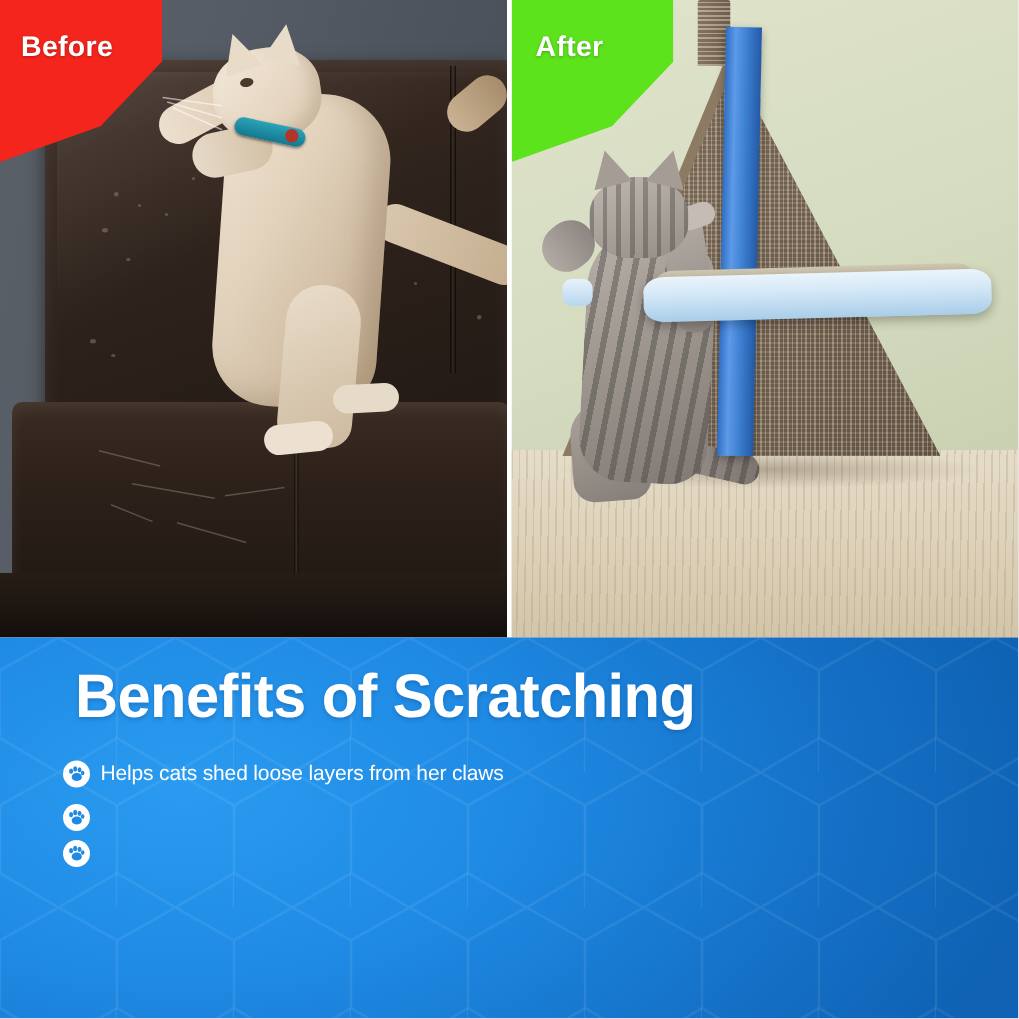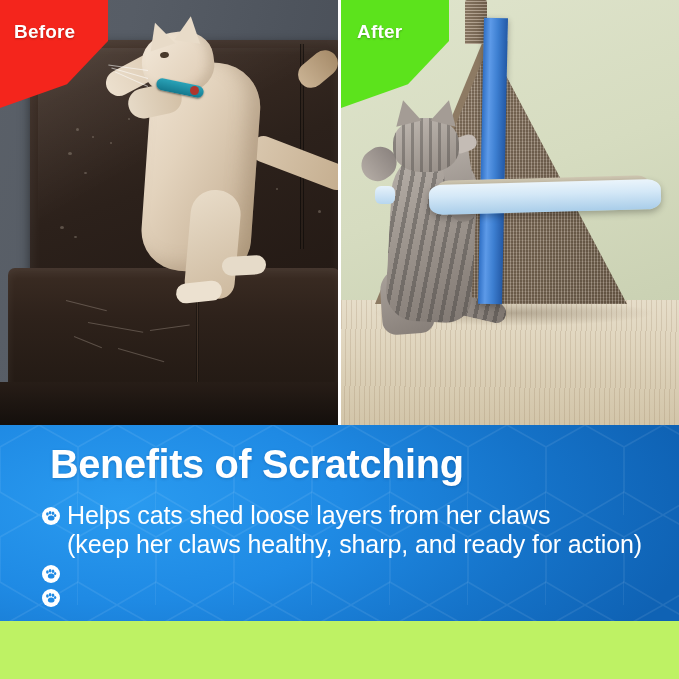--- a/index.html
+++ b/index.html
@@ -2,21 +2,21 @@
 <html><head>
 <meta charset="utf-8">
 <style>
   * { margin:0; padding:0; box-sizing:border-box; }
   html,body { width:679px; height:679px; overflow:hidden; }
   body {
     font-family:"Liberation Sans", sans-serif;
     background:#ffffff;
     position:relative;
   }
-  #page { position:relative; width:679px; height:679px; overflow:hidden; background:#bef264; }
+  #page { position:relative; width:679px; height:679px; overflow:hidden; background:#f9a8d4; }
 
   
   .photo-row { position:absolute; left:0; top:0; width:679px; height:425px; background:#fff; }
   .photo { position:absolute; top:0; height:425px; overflow:hidden; }
   .photo-before { left:0; width:338px; }
   .photo-after  { left:341px; width:374px; }
 
   
   .bg-wall-before {
     position:absolute; inset:0;
@@ -264,21 +264,21 @@
     position:absolute; left:14px; top:22px;
     color:#fff; font-size:19px; font-weight:bold;
     letter-spacing:.2px; line-height:1;
     text-shadow:0 1px 2px rgba(0,0,0,.28);
     white-space:nowrap;
   }
   .badge-after .badge-label { left:16px; }
 
   
   .benefits {
-    position:absolute; left:0; top:425px; width:679px; height:196px;
+    position:absolute; left:0; top:425px; width:679px; height:254px;
     background:
       radial-gradient(ellipse 85% 130% at 18% 40%, #2a9bf0 0%, #1f8ae4 38%, #1573c9 72%, #0f62b4 100%);
     overflow:hidden;
   }
   .hex-layer { position:absolute; inset:0; opacity:.5; }
   .benefits-title {
     position:absolute; left:50px; top:444px - 425px;
     top:19px;
     color:#ffffff; font-weight:bold; font-size:41px;
     letter-spacing:-.4px; line-height:1;
@@ -287,21 +287,21 @@
     white-space:nowrap;
   }
   .bullets { position:absolute; left:42px; top:76px; width:620px; }
   .bullet-row { position:relative; display:flex; align-items:flex-start; margin-bottom:0; }
   .paw-icon {
     flex:0 0 auto; width:18px; height:18px; margin-top:6px; margin-right:7px;
     border-radius:50%; background:#ffffff; position:relative;
   }
   .paw-icon svg { position:absolute; left:3px; top:3px; }
   .bullet-text {
-    color:#ffffff; font-size:25px; line-height:29px;
+    color:#ffffff; font-size:14px; line-height:29px;
     letter-spacing:-.1px; white-space:nowrap;
   }
   .bullet-row.cont { padding-left:25px; }
 </style>
 </head>
 <body>
 
 <div id="page">
 
   <div class="photo-row">
@@ -409,23 +409,20 @@
           <svg width="12" height="12" viewBox="0 0 12 12">
             <ellipse cx="2.4" cy="4.1" rx="1.35" ry="1.75" fill="#1f8ae4"></ellipse>
             <ellipse cx="5.1" cy="2.7" rx="1.35" ry="1.8" fill="#1f8ae4"></ellipse>
             <ellipse cx="8.0" cy="3.2" rx="1.3" ry="1.75" fill="#1f8ae4"></ellipse>
             <ellipse cx="10.1" cy="5.4" rx="1.2" ry="1.5" fill="#1f8ae4"></ellipse>
             <path d="M6.2 5.4 C8.6 5.4 9.9 7.1 9.5 8.7 C9.1 10.3 7.4 10.6 6.2 10.6 C5.0 10.6 3.3 10.3 2.9 8.7 C2.5 7.1 3.8 5.4 6.2 5.4 Z" fill="#1f8ae4"></path>
           </svg>
         </span>
         <span class="bullet-text">Helps cats shed loose layers from her claws</span>
       </div>
-      <div class="bullet-row cont">
-        <span class="bullet-text">(keep her claws healthy, sharp, and ready for action)</span>
-      </div>
 
       <div class="bullet-row">
         <span class="paw-icon">
           <svg width="12" height="12" viewBox="0 0 12 12">
             <ellipse cx="2.4" cy="4.1" rx="1.35" ry="1.75" fill="#1f8ae4"></ellipse>
             <ellipse cx="5.1" cy="2.7" rx="1.35" ry="1.8" fill="#1f8ae4"></ellipse>
             <ellipse cx="8.0" cy="3.2" rx="1.3" ry="1.75" fill="#1f8ae4"></ellipse>
             <ellipse cx="10.1" cy="5.4" rx="1.2" ry="1.5" fill="#1f8ae4"></ellipse>
             <path d="M6.2 5.4 C8.6 5.4 9.9 7.1 9.5 8.7 C9.1 10.3 7.4 10.6 6.2 10.6 C5.0 10.6 3.3 10.3 2.9 8.7 C2.5 7.1 3.8 5.4 6.2 5.4 Z" fill="#1f8ae4"></path>
           </svg>

